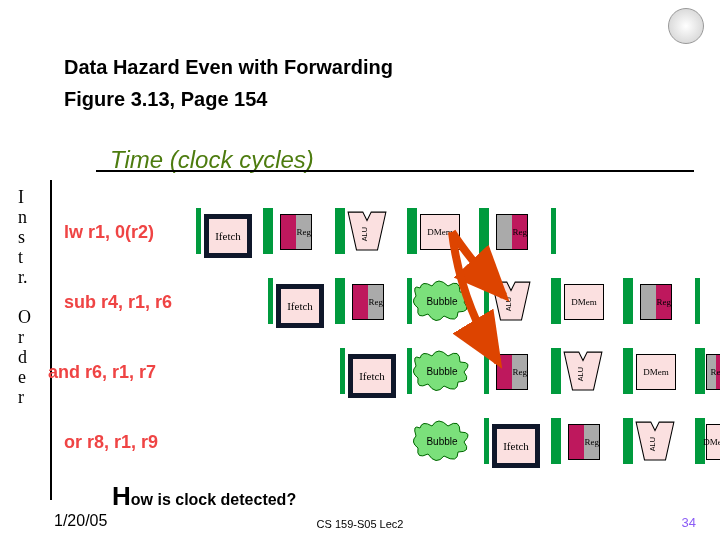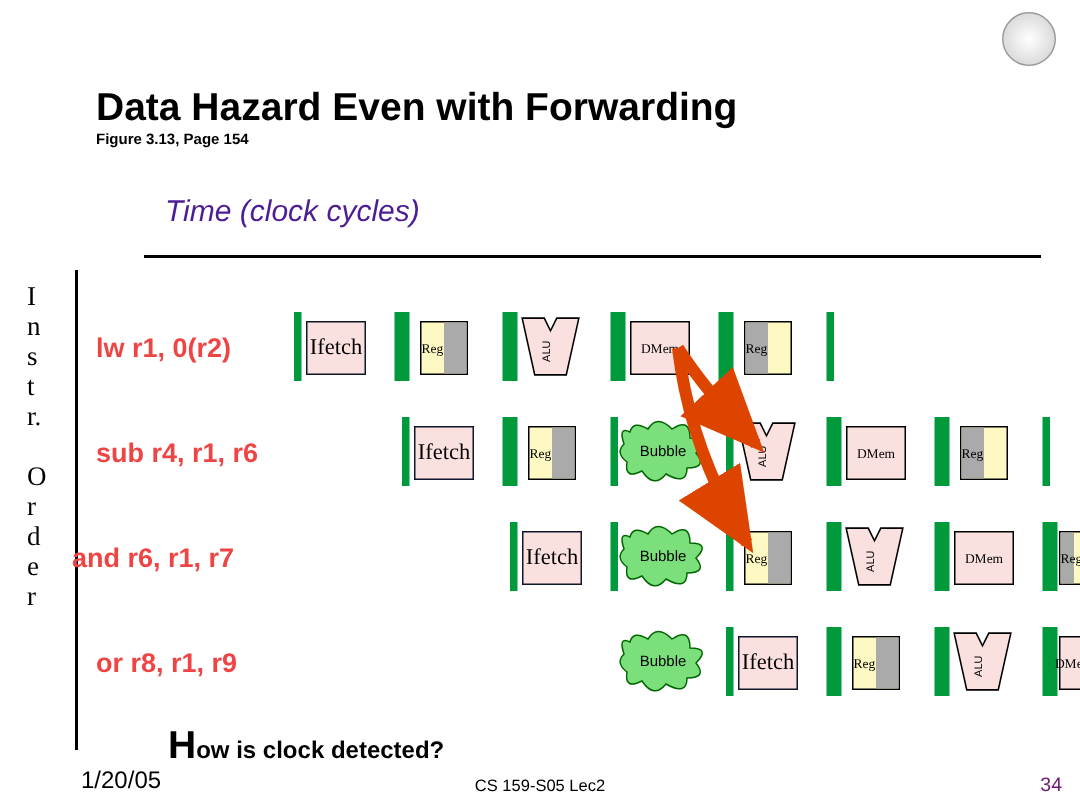--- a/index.html
+++ b/index.html
@@ -1,40 +1,40 @@
 <!DOCTYPE html>
 <html><head>
 <meta charset="utf-8">
 <style>
   body{margin:0;padding:0;background:#fff;font-family:Arial,Helvetica,sans-serif;width:720px;height:540px;position:relative;overflow:hidden}
-  .title{position:absolute;left:64px;top:56px;font-size:26px;font-weight:bold;color:#000}
-  .subtitle{position:absolute;left:64px;top:88px;font-size:10px;font-weight:bold;color:#000}
-  .timehdr{position:absolute;left:110px;top:130px;font-style:italic;font-size:20px;color:#4c1d95}
+  .title{position:absolute;left:64px;top:56px;font-size:20px;font-weight:bold;color:#000}
+  .subtitle{position:absolute;left:64px;top:88px;font-size:20px;font-weight:bold;color:#000}
+  .timehdr{position:absolute;left:110px;top:146px;font-style:italic;font-size:24px;color:#4d7c0f}
   .timeline{position:absolute;left:96px;top:170px;width:598px;height:2px;background:#000}
   .vline{position:absolute;left:50px;top:180px;width:2px;height:320px;background:#000}
   .instrlabel{position:absolute;left:18px;top:188px;width:20px;font-size:18px;font-family:'Times New Roman',serif;color:#000;line-height:1.1}
   .instrlabel div{height:20px}
   .instr{position:absolute;font-size:18px;font-weight:bold;color:#ef4444}
   .stage{position:absolute;width:72px;height:46px}
   .rail{position:absolute;top:0;width:5px;height:46px;background:#009a3d}
   .rail.l{left:0}.rail.r{right:0}
-  .ifetch{position:absolute;left:8px;top:6px;width:38px;height:34px;background:#fbe0e0;border:1px solid #0f172a;font-size:15px;display:flex;align-items:center;justify-content:center;font-family:'Times New Roman',serif}
-  .reg{position:absolute;left:12px;top:6px;width:30px;height:34px;background:#fef9c3;border:1px solid #000;font-size:9px;display:flex;align-items:center;justify-content:flex-start;font-family:'Times New Roman',serif}
+  .ifetch{position:absolute;left:8px;top:6px;width:38px;height:34px;background:#fbe0e0;border:5px solid #0f172a;font-size:11px;display:flex;align-items:center;justify-content:center;font-family:'Times New Roman',serif}
+  .reg{position:absolute;left:12px;top:6px;width:30px;height:34px;background:#be185d;border:1px solid #000;font-size:9px;display:flex;align-items:center;justify-content:flex-end;font-family:'Times New Roman',serif}
   .reg.half::before{content:"";position:absolute;left:0;top:0;width:50%;height:100%;background:#aaa}
   .reg.halfR::before{content:"";position:absolute;right:0;top:0;width:50%;height:100%;background:#aaa}
   .reg span{position:relative;z-index:2}
   .alu{position:absolute;left:6px;top:2px;width:42px;height:42px}
   .alu svg{width:100%;height:100%}
   .dmem{position:absolute;left:8px;top:6px;width:38px;height:34px;background:#fbe0e0;border:1px solid #000;font-size:9px;display:flex;align-items:center;justify-content:center;font-family:'Times New Roman',serif}
   .bubble{position:absolute;width:64px;height:46px}
   .bubble svg{width:100%;height:100%}
   .bubble .bt{position:absolute;left:0;top:0;width:100%;height:100%;display:flex;align-items:center;justify-content:center;font-size:10px;font-weight:normal}
   .footer-date{position:absolute;left:54px;bottom:10px;font-size:16px;color:#000}
   .footer-ctr{position:absolute;left:0;bottom:10px;width:720px;text-align:center;font-size:11px;color:#000}
-  .footer-pg{position:absolute;right:12px;bottom:10px;font-size:13px;color:#701a75}
+  .footer-pg{position:absolute;right:24px;bottom:10px;font-size:13px;color:#8b5cf6}
   .question{position:absolute;left:112px;bottom:28px;font-size:16px;font-weight:bold;color:#000}
   .question .big{font-size:26px;font-weight:bold;color:#000}
   .arrow{position:absolute;pointer-events:none}
   .logo{position:absolute;right:16px;top:8px;width:34px;height:34px;border:1px solid #999;border-radius:50%;background:radial-gradient(circle,#fff,#ccc)}
 </style>
 </head>
 <body>
 
 <div class="logo"></div>
 <div class="title">Data Hazard Even with Forwarding</div>

